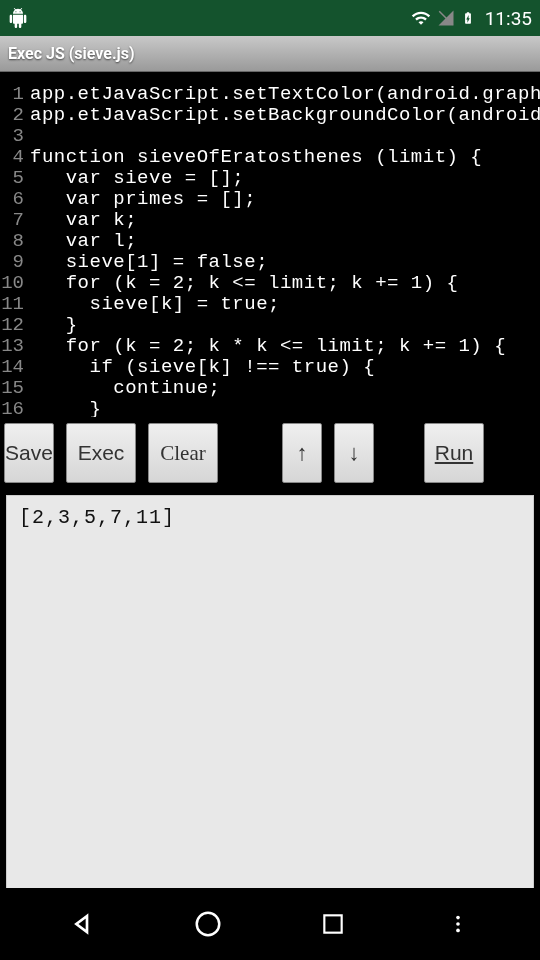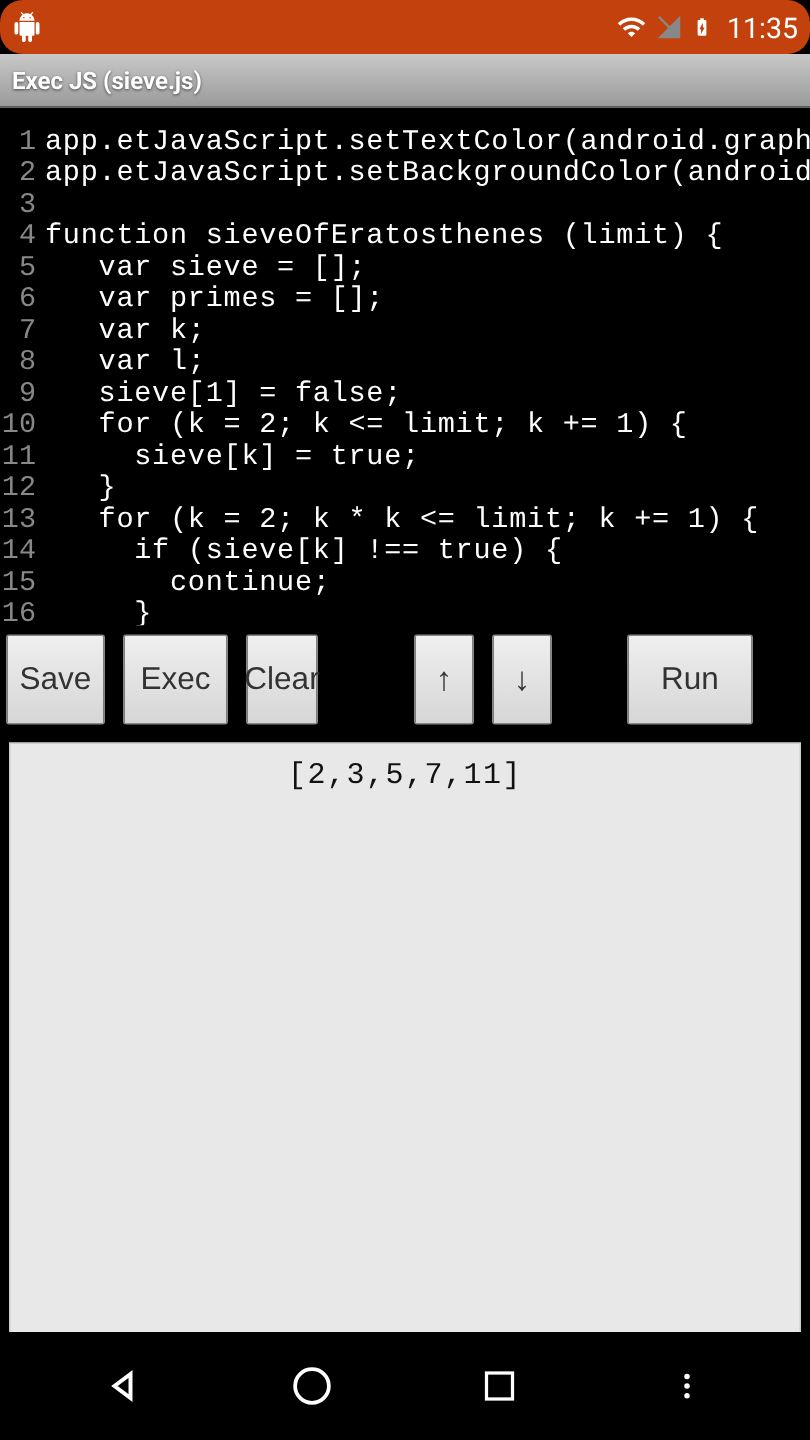--- a/index.html
+++ b/index.html
@@ -6,27 +6,26 @@
     body {
       width: 540px;
       height: 960px;
       background: #000;
       font-family: 'Roboto', sans-serif;
       overflow: hidden;
       position: relative;
     }
     .status-bar {
       height: 36px;
-      background: #c2410c;
+      background: #14532d;
       display: flex;
       align-items: center;
       justify-content: space-between;
       padding: 0 8px;
       color: #fff;
-      border-radius: 15px;
     }
     .status-left { display: flex; align-items: center; }
     .status-right { display: flex; align-items: center; gap: 6px; }
     .android-icon { width: 20px; height: 20px; }
     .status-time { font-size: 19px; color: #fff; margin-left: 4px; }
     .wifi-icon, .battery-icon, .signal-icon { display: flex; align-items: center; }
     .app-bar {
       height: 36px;
       background: linear-gradient(to bottom, #c8c8c8, #9a9a9a);
       display: flex;
@@ -78,38 +77,37 @@
       border-radius: 2px;
       font-size: 21px;
       color: #333;
       cursor: pointer;
       display: flex;
       align-items: center;
       justify-content: center;
       height: 60px;
       box-shadow: 0 1px 2px rgba(0,0,0,0.3);
     }
-    .btn-save { width: 66px; }
+    .btn-save { width: 50px; }
     .btn-open { width: 70px; }
-    .btn-clear { width: 48px; }
+    .btn-clear { width: 70px; font-family: Liberation Serif, serif; }
     .btn-up, .btn-down { width: 40px; font-size: 22px;}
-    .btn-run { width: 84px; }
+    .btn-run { width: 60px; text-decoration: underline; }
     .spacer-sm { width: 40px; }
     .spacer-md { width: 26px; }
     .output-panel {
       background: #e8e8e8;
       margin: 6px;
       height: 412px;
       padding: 10px 12px;
       font-family: 'Courier New', monospace;
       font-size: 20px;
       color: #111;
       letter-spacing: 1px;
       border: 1px solid #ccc;
-      text-align: center;
     }
     .nav-bar {
       position: absolute;
       bottom: 0;
       left: 0;
       right: 0;
       height: 72px;
       background: #000;
       display: flex;
       align-items: center;

